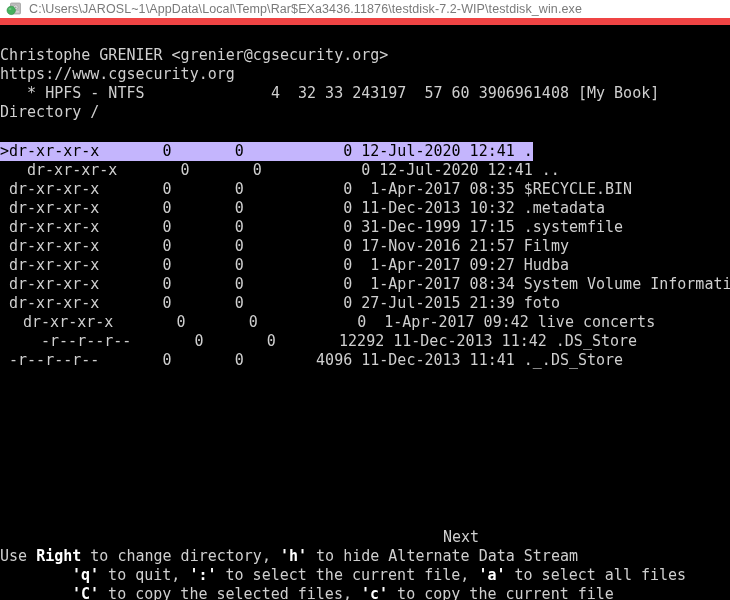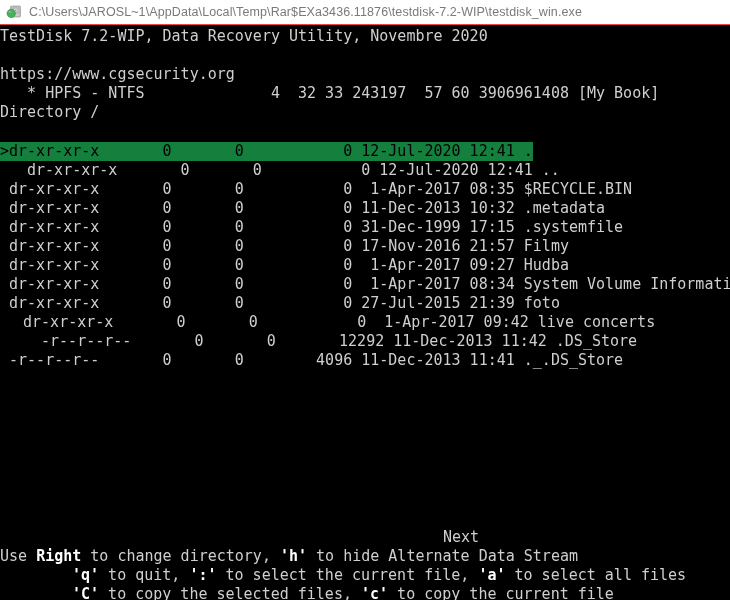--- a/index.html
+++ b/index.html
@@ -16,21 +16,21 @@
     font-family: "DejaVu Sans Mono", "Liberation Mono", monospace;
   }
 
   
   #titlebar {
     position: absolute;
     left: 0; top: 0;
     width: 730px;
     height: 25px;
     background: #ffffff;
-    border-bottom: 1px solid #ef4444;
+    border-bottom: 7px solid #ef4444;
     display: flex;
     align-items: center;
     box-sizing: border-box;
   }
   #app-icon {
     width: 16px;
     height: 16px;
     margin-left: 6px;
     margin-right: 7px;
     flex: 0 0 auto;
@@ -64,21 +64,21 @@
     font-size: 15px;
     line-height: 19px;
     height: 19px;
     font-family: "DejaVu Sans Mono", "Liberation Mono", monospace;
     letter-spacing: 0px;
   }
   .bold { color: #ffffff; font-weight: bold; }
 
   
   .selrow {
-    background: #15803d;
+    background: #c4b5fd;
     color: #000000;
     display: inline-block;
     padding-right: 0px;
   }
   .rowwrap { position: absolute; left: 0; white-space: pre; height: 19px;
              font-size: 15px; line-height: 19px;
              font-family: "DejaVu Sans Mono", "Liberation Mono", monospace; }
 </style>
 </head>
 <body>
@@ -94,21 +94,21 @@
         <rect x="6" y="10" width="7" height="1.6" fill="#d2d2d2"></rect>
         <circle cx="5.2" cy="9.4" r="4.2" fill="#46b05d" stroke="#2e8a42" stroke-width="0.6"></circle>
         <ellipse cx="4.0" cy="7.9" rx="1.5" ry="1.0" fill="#7fd093" opacity="0.75"></ellipse>
       </svg>
     </span>
     <span id="title-text">C:\Users\JAROSL~1\AppData\Local\Temp\Rar$EXa3436.11876\testdisk-7.2-WIP\testdisk_win.exe</span>
   </div>
 
   <div id="terminal">
 
-    <div class="trow" style="top:2px;">TestDisk 7.2-WIP, Data Recovery Utility, Novembre 2020</div>
+    <div class="trow" style="top:21px;">Christophe GRENIER &lt;grenier@cgsecurity.org&gt;</div>
     <div class="trow" style="top:40px;">https://www.cgsecurity.org</div>
     <div class="trow" style="top:59px;">   * HPFS - NTFS              4  32 33 243197  57 60 3906961408 [My Book]</div>
     <div class="trow" style="top:78px;">Directory /</div>
 
     <div id="filelist">
         <div class="rowwrap" style="top: 117px;"><span class="selrow">&gt;dr-xr-xr-x       0       0           0 12-Jul-2020 12:41 .</span></div>
         <div class="rowwrap" style="top: 136px; padding-left: 18px;"><span> dr-xr-xr-x       0       0           0 12-Jul-2020 12:41 ..</span></div>
         <div class="rowwrap" style="top: 155px;"><span> dr-xr-xr-x       0       0           0  1-Apr-2017 08:35 $RECYCLE.BIN</span></div>
         <div class="rowwrap" style="top: 174px;"><span> dr-xr-xr-x       0       0           0 11-Dec-2013 10:32 .metadata</span></div>
         <div class="rowwrap" style="top: 193px;"><span> dr-xr-xr-x       0       0           0 31-Dec-1999 17:15 .systemfile</span></div>

